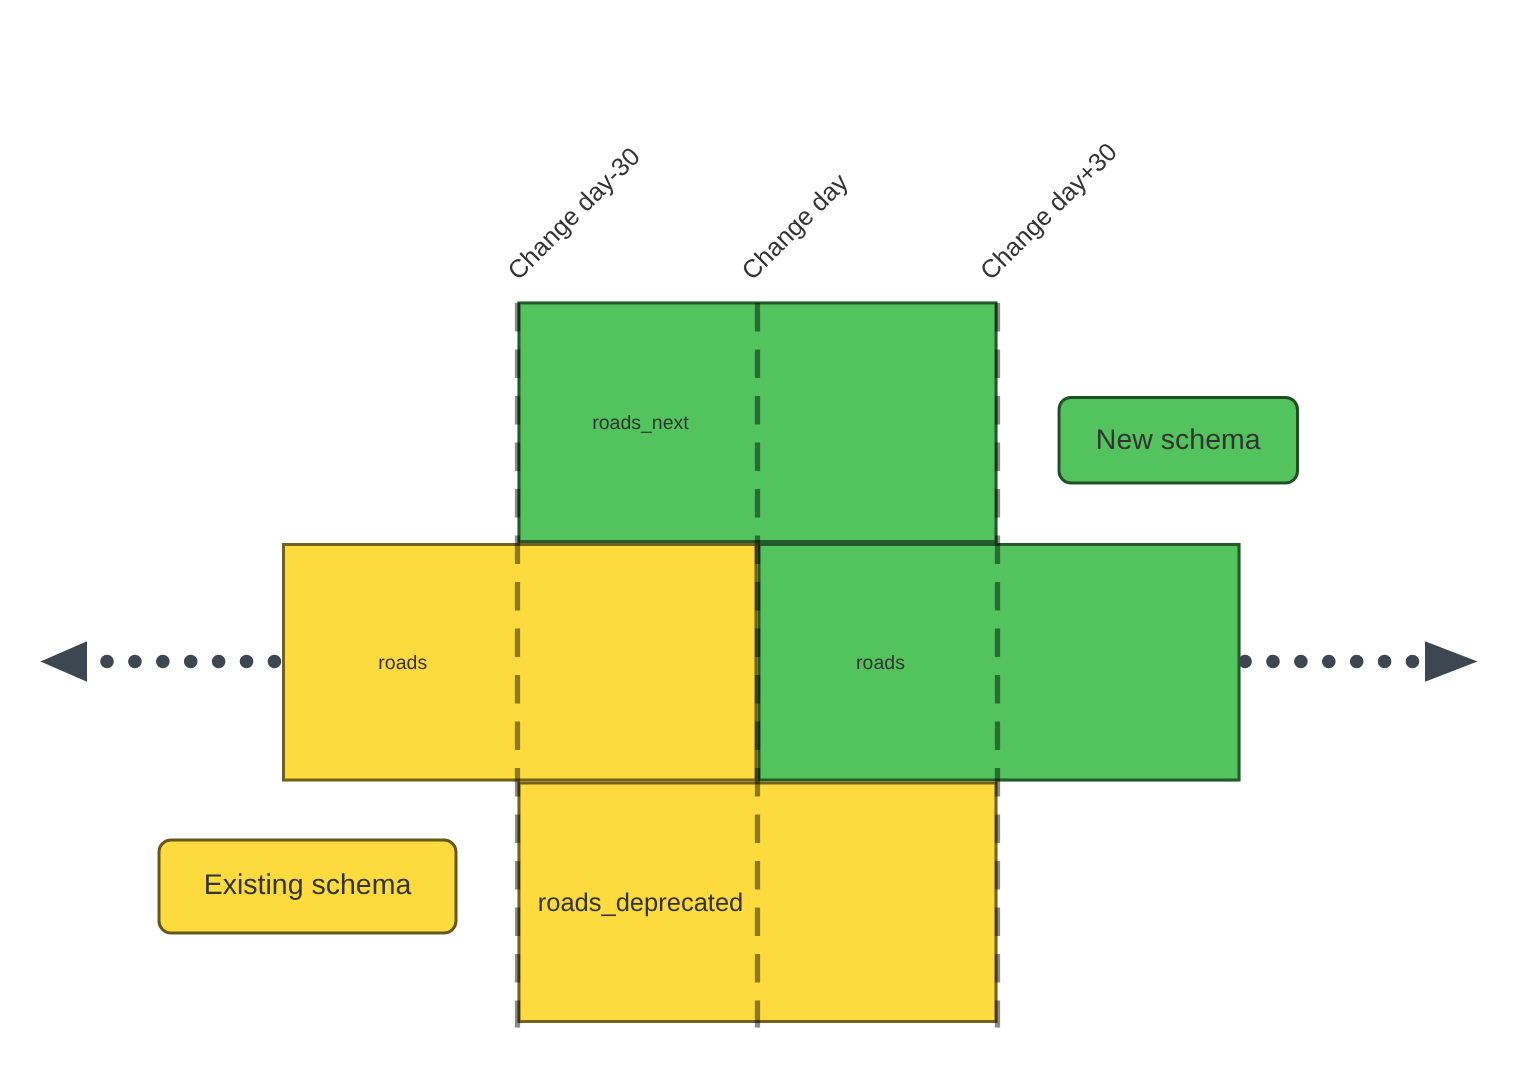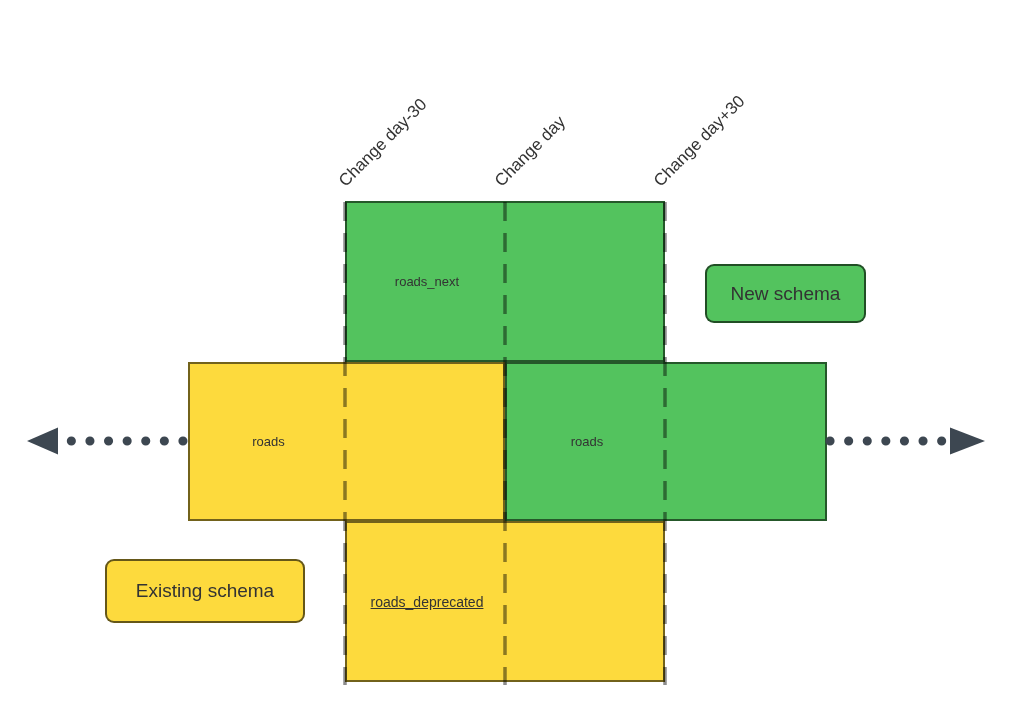--- a/index.html
+++ b/index.html
@@ -19,21 +19,21 @@
     border: 2px solid rgba(0,0,0,0.55);
   }
   .box .cell {
     position: absolute;
     left: 0; top: 0; height: 100%;
     display: flex;
     align-items: center;
     justify-content: center;
   }
   .box .cell span { font-size: 13px; }
-  .box.small-label .cell span { font-size: 14px; text-decoration: underline; }
+  .box.small-label .cell span { font-size: 17px; }
   .fill-green  { background: var(--green,  #53c35e); }
   .fill-yellow { background: var(--yellow, #fdda3d); }
   
   .legend {
     position: absolute;
     box-sizing: border-box;
     border: 2px solid rgba(0,0,0,0.6);
     border-radius: 9px;
     display: flex;
     align-items: center;

